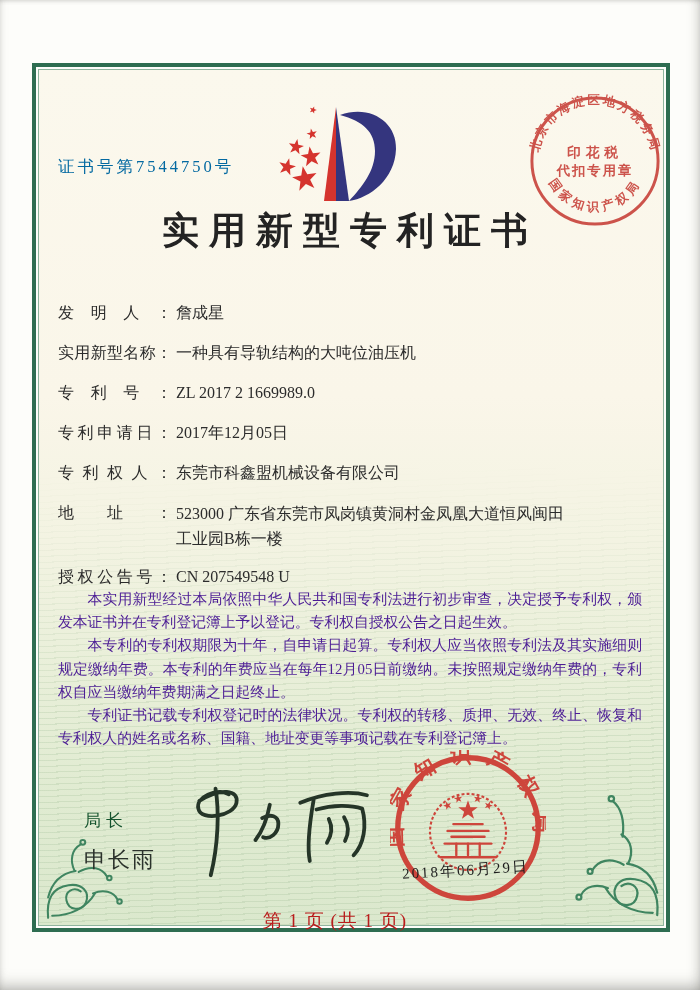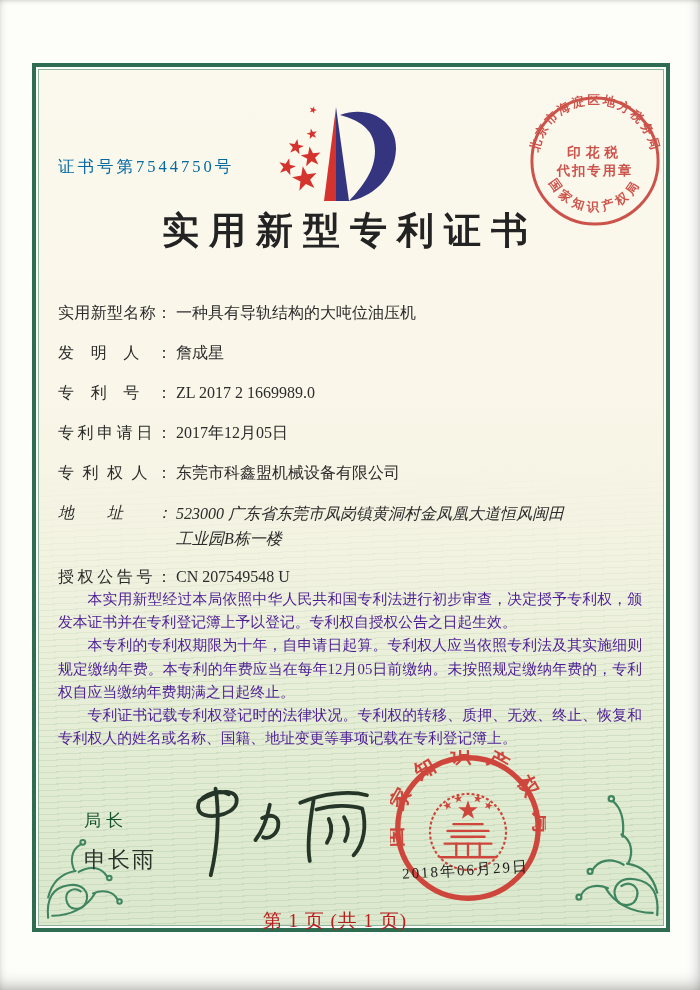--- a/index.html
+++ b/index.html
@@ -26,21 +26,21 @@
             mask-image: linear-gradient(180deg, transparent 0%, #000 55%);
   }
   .cert-no { position:absolute; left:58px; top:108px; z-index:2; font-size:16.5px; letter-spacing:3px; color:#0369a1;margin-top:48px; }
   .logo { position:absolute; left:274px; top:101px; z-index:2; }
   .title { position:absolute; left:0; right:0; top:206px; z-index:2; text-align:center;
            font-size:37px; font-weight:bold; letter-spacing:10px; color:#232323; }
   .fields { position:absolute; left:58px; right:56px; top:301px; z-index:2; font-size:16px; color:#2c2c2c; }
   .row { min-height:24px; line-height:24px; margin-bottom:16px; white-space:nowrap; }
   .flabel { display:inline-block; width:114px; text-align:justify; text-align-last:justify; vertical-align:top; }
   .fvalue { display:inline-block; vertical-align:top; margin-left:4px; white-space:normal; }
-  .row-address { margin-bottom:14px;font-style:italic; }
+  .row-address { margin-bottom:14px; }
   .row-address .fvalue { line-height:25px; }
   .grant-row { display:flex; margin-top:4px; }
   .grant-pair-left { width:292px; flex:none; }
   .paras { position:absolute; left:58px; right:58px; top:588px; z-index:2;
            font-size:14.8px; line-height:23.2px; color:#4c1d95; text-align:justify; }
   .paras p { text-indent:2em; }
   .signoff-title { position:absolute; left:84px; top:809px; z-index:2; font-size:17px; letter-spacing:5px; color:#14532d; }
   .signoff-name  { position:absolute; left:84px; top:845px; z-index:2; font-size:22px; letter-spacing:2px; color:#2b322c; }
   .signature { position:absolute; left:168px; top:780px; z-index:3; }
   .seal { position:absolute; left:390px; top:750px; z-index:3; opacity:.93; }
@@ -122,24 +122,24 @@
     <text x="70" y="84" font-size="13.5" fill="#c8423a" letter-spacing="2" text-anchor="middle" font-weight="600">代扣专用章</text>
     <text font-size="12.5" fill="#c8423a" letter-spacing="4" text-anchor="middle" font-weight="600">
       <textPath href="#taxBottomArc" startOffset="50%">国家知识产权局</textPath>
     </text>
   </svg>
 
   <div class="title">实用新型专利证书</div>
 
   <div class="fields">
     <div class="row">
+      <span class="flabel">发明人：</span><span class="fvalue">詹成星</span>
+    </div>
+    <div class="row">
       <span class="flabel">实用新型名称：</span><span class="fvalue">一种具有导轨结构的大吨位油压机</span>
-    </div>
-    <div class="row">
-      <span class="flabel">发明人：</span><span class="fvalue">詹成星</span>
     </div>
     <div class="row">
       <span class="flabel">专利号：</span><span class="fvalue">ZL 2017 2 1669989.0</span>
     </div>
     <div class="row">
       <span class="flabel">专利申请日：</span><span class="fvalue">2017年12月05日</span>
     </div>
     <div class="row">
       <span class="flabel">专利权人：</span><span class="fvalue">东莞市科鑫盟机械设备有限公司</span>
     </div>

